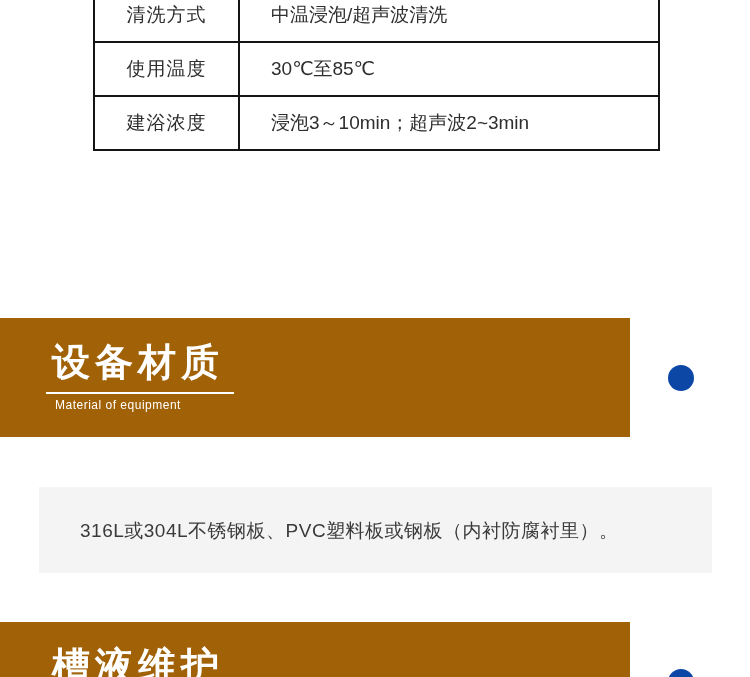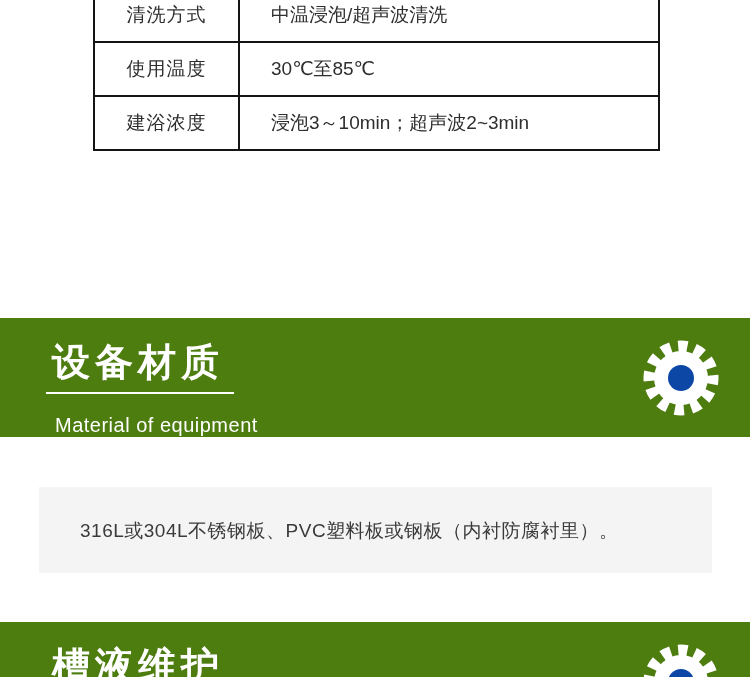--- a/index.html
+++ b/index.html
@@ -39,23 +39,23 @@
   .spec-table td.value-cell {
     width: 420px;
     padding-left: 31px;
     text-align: left;
   }
 
   
   .banner {
     position: absolute;
     left: 0;
-    width: 750px;
+    width: 630px;
     height: 119px;
-    background: #4d7c0f;
+    background: #a16207;
   }
   .banner-equipment { top: 318px; }
   .banner-maintenance { top: 622px; }
   .banner-title {
     position: absolute;
     left: 52px;
     top: 23px;
     font-size: 38px;
     font-weight: bold;
     letter-spacing: 5px;
@@ -68,25 +68,24 @@
     left: 46px;
     top: 74px;
     width: 188px;
     height: 2px;
     background: #ffffff;
   }
   .banner-subtitle {
     position: absolute;
     left: 55px;
     top: 80px;
-    font-size: 20px;
+    font-size: 12px;
     color: #ffffff;
     letter-spacing: 0.5px;
     white-space: nowrap;
-    margin-top: 16px;
   }
   .gear {
     position: absolute;
     left: 641px;
     top: 20px;
     width: 80px;
     height: 80px;
   }
 
   

